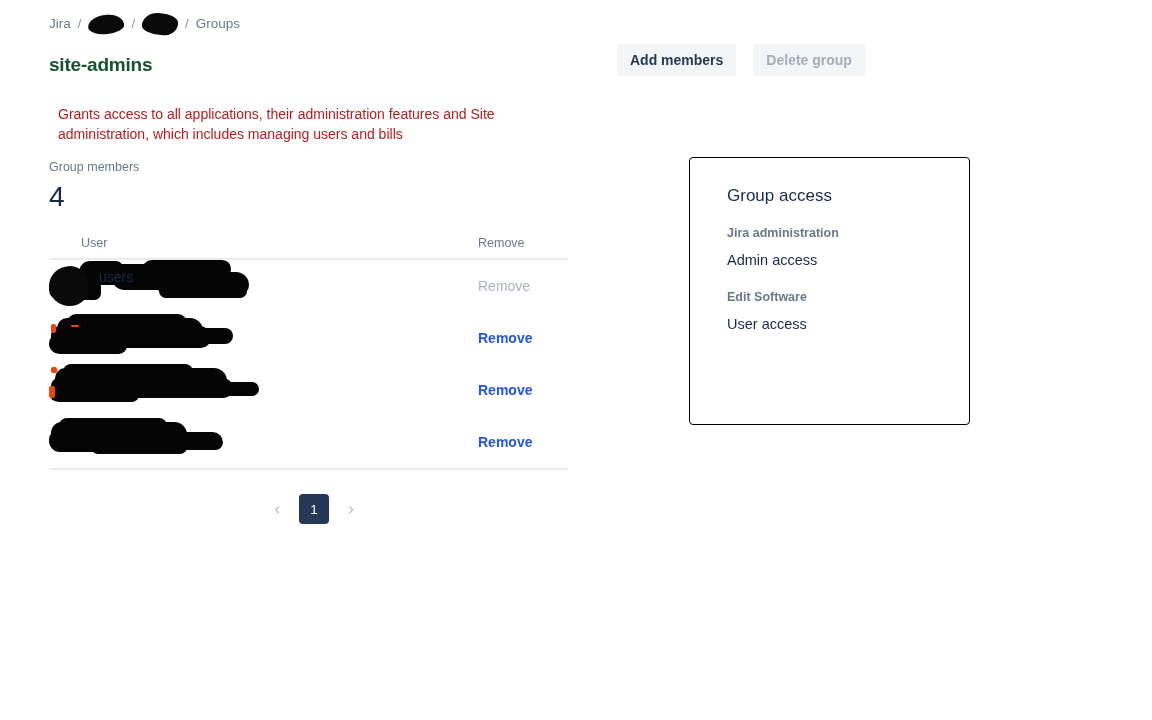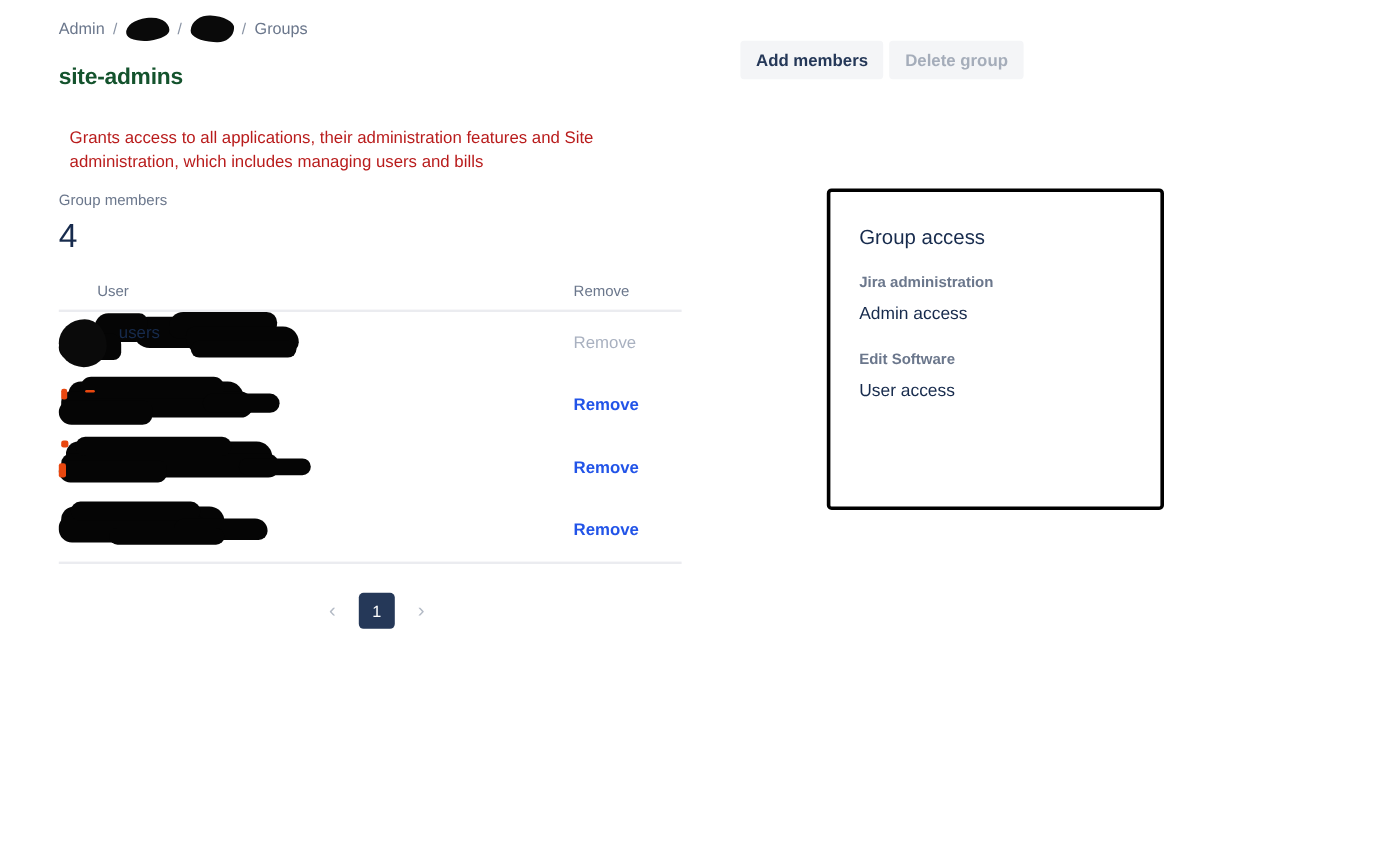--- a/index.html
+++ b/index.html
@@ -65,23 +65,23 @@
     font-weight: 600;
     letter-spacing: -0.2px;
     color: #14532d;
     line-height: 32px;
   }
 
   
   .action-bar {
     position: absolute;
     left: 617px;
-    top: 34px;
-    display: flex;
-    gap: 5px;
+    top: 44px;
+    display: flex;
+    gap: 17px;
   }
   .act-btn {
     height: 32px;
     padding: 0 13px;
     border: none;
     border-radius: 3px;
     background: #f4f5f7;
     font-family: "Liberation Sans", sans-serif;
     font-size: 14px;
     font-weight: 600;
@@ -249,23 +249,23 @@
   }
 
   
   .access-card {
     position: absolute;
     left: 689px;
     top: 157px;
     width: 281px;
     height: 268px;
     background: #ffffff;
-    border: 3px solid #000000;
+    border: 1px solid #000000;
     border-radius: 4px;
-    padding: 26px 24px;
+    padding: 26px 37px;
   }
   .card-title {
     font-size: 17px;
     font-weight: 500;
     color: #172b4d;
     line-height: 24px;
     margin-bottom: 17px;
   }
   .access-group { margin-bottom: 19px; }
   .access-group:last-child { margin-bottom: 0; }
@@ -279,21 +279,21 @@
   .access-level {
     font-size: 14.5px;
     color: #172b4d;
     line-height: 20px;
   }
 </style>
 </head>
 <body>
 
 <nav class="breadcrumb">
-  <a class="crumb-link" href="#">Admin</a>
+  <a class="crumb-link" href="#">Jira</a>
   <span class="crumb-sep">/</span>
   <span class="blob-crumb blob-c1"></span>
   <span class="crumb-sep">/</span>
   <span class="blob-crumb blob-c2"></span>
   <span class="crumb-sep">/</span>
   <a class="crumb-link" href="#">Groups</a>
 </nav>
 
 <h1 class="page-title">site-admins</h1>
 

